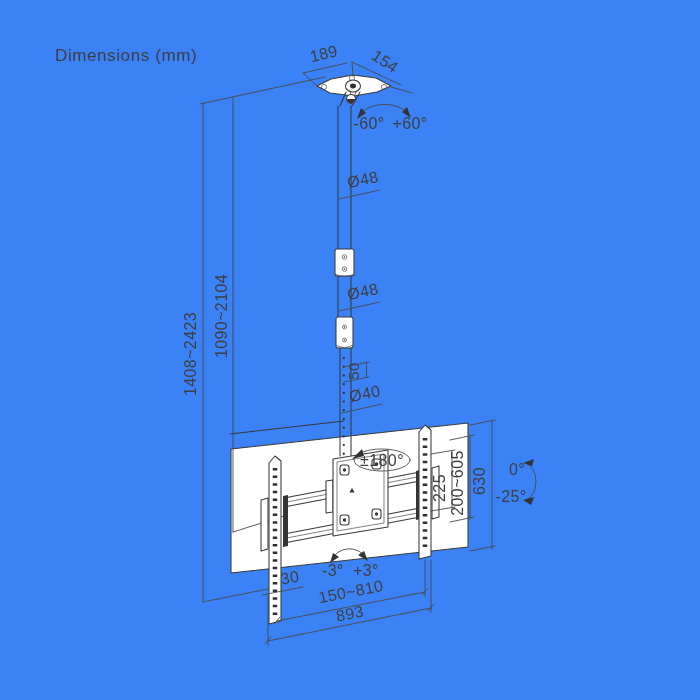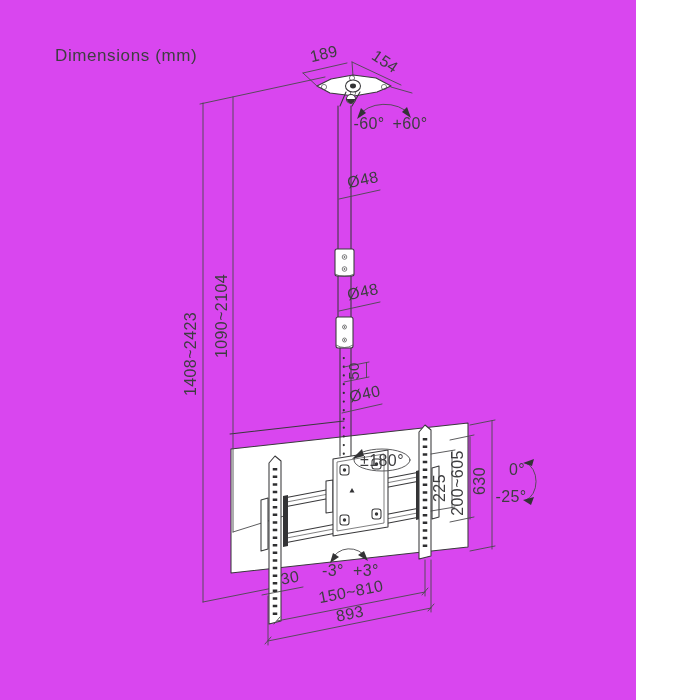--- a/index.html
+++ b/index.html
@@ -1,16 +1,16 @@
 <!DOCTYPE html>
 <html><head>
 <meta charset="utf-8">
 <style>
   html,body{margin:0;padding:0;background:#ffffff;}
-  .canvas{position:relative;width:636px;height:700px;background:#d946ef;overflow:hidden;
+  .canvas{position:relative;width:700px;height:700px;background:#3b82f6;overflow:hidden;
           font-family:"Liberation Sans", sans-serif;}
   svg{display:block;}
   text{fill:#3e3e40;font-family:"Liberation Sans", sans-serif;letter-spacing:0.4px;}
   .t16{font-size:16px;}
   .t15{font-size:15px;}
   .title{font-size:17px;letter-spacing:0.6px;}
   .ln{stroke:#39393b;stroke-width:1.05;fill:none;stroke-linecap:round;}
   .dim{stroke:#4a4a4c;stroke-width:0.9;fill:none;stroke-linecap:round;}
   .thin{stroke:#4a4a4c;stroke-width:0.7;fill:none;}
   .wh{fill:#ffffff;stroke:#39393b;stroke-width:1.05;stroke-linejoin:round;}

